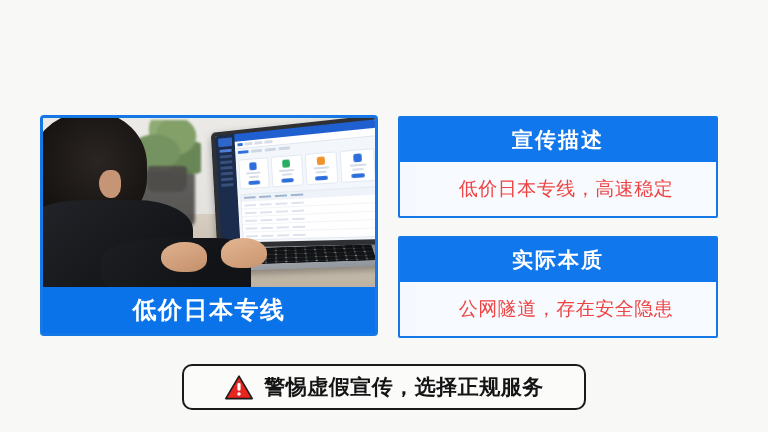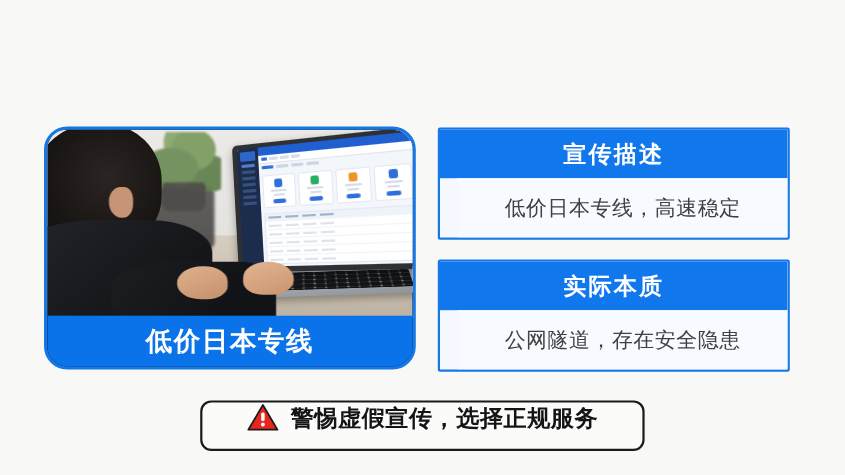--- a/index.html
+++ b/index.html
@@ -20,21 +20,21 @@
     letter-spacing:1px;
     color:#101010;
     white-space:nowrap;
     -webkit-text-stroke:1.2px #101010;
   }
 
   
   .photo-panel{
     position:absolute;left:40px;top:115px;width:338px;height:221px;
     border:3px solid #1677e6;
-    border-radius:21px;
+    border-radius:4px;
     overflow:hidden;
     background:#111;
     box-sizing:border-box;
   }
   .photo{
     position:absolute;left:0;top:0;width:100%;height:171px;
     overflow:hidden;
     background:
       linear-gradient(180deg,#e9e8e6 0%, #e2e1de 46%, #d9d6d0 47%, #cfc9c0 60%, #c6bfb4 100%);
   }
@@ -161,28 +161,28 @@
   .info-card.c1{top:116px;height:102px;}
   .info-card.c2{top:236px;height:102px;}
   .ic-head{
     height:44px;background:#1177ed;
     display:flex;align-items:center;justify-content:center;
     color:#fff;font-size:21px;font-weight:bold;letter-spacing:2px;
   }
   .ic-body{
     height:54px;background:#f7fbff;
     display:flex;align-items:center;justify-content:center;
-    color:#404040;font-size:19px;font-weight:500;letter-spacing:.5px;margin-left:16px;
+    color:#ef4444;font-size:19px;font-weight:500;letter-spacing:.5px;margin-left:16px;
   }
 
   
   .warn{
     position:absolute;left:182px;top:364px;width:404px;height:46px;
     border:2.5px solid #1a1a1a;border-radius:10px;background:#fbfbfa;
-    display:flex;align-items:flex-start;justify-content:center;gap:10px;
+    display:flex;align-items:center;justify-content:center;gap:10px;
     box-sizing:border-box;
   }
   .warn-icon{width:30px;height:27px;flex:0 0 auto;display:block;}
   .warn-text{font-size:21px;font-weight:bold;color:#141414;letter-spacing:.5px;white-space:nowrap;}
 </style>
 </head>
 <body>
 
 <div class="stage">
 

